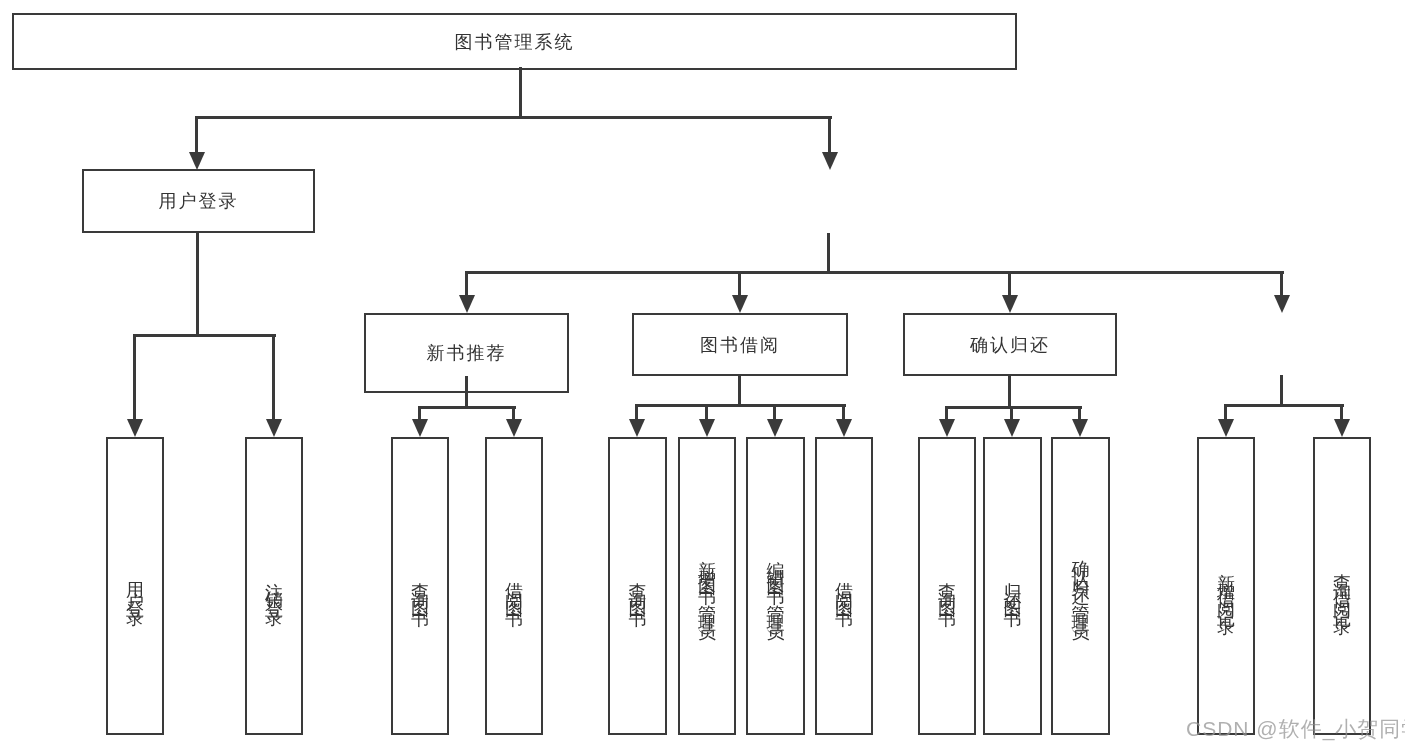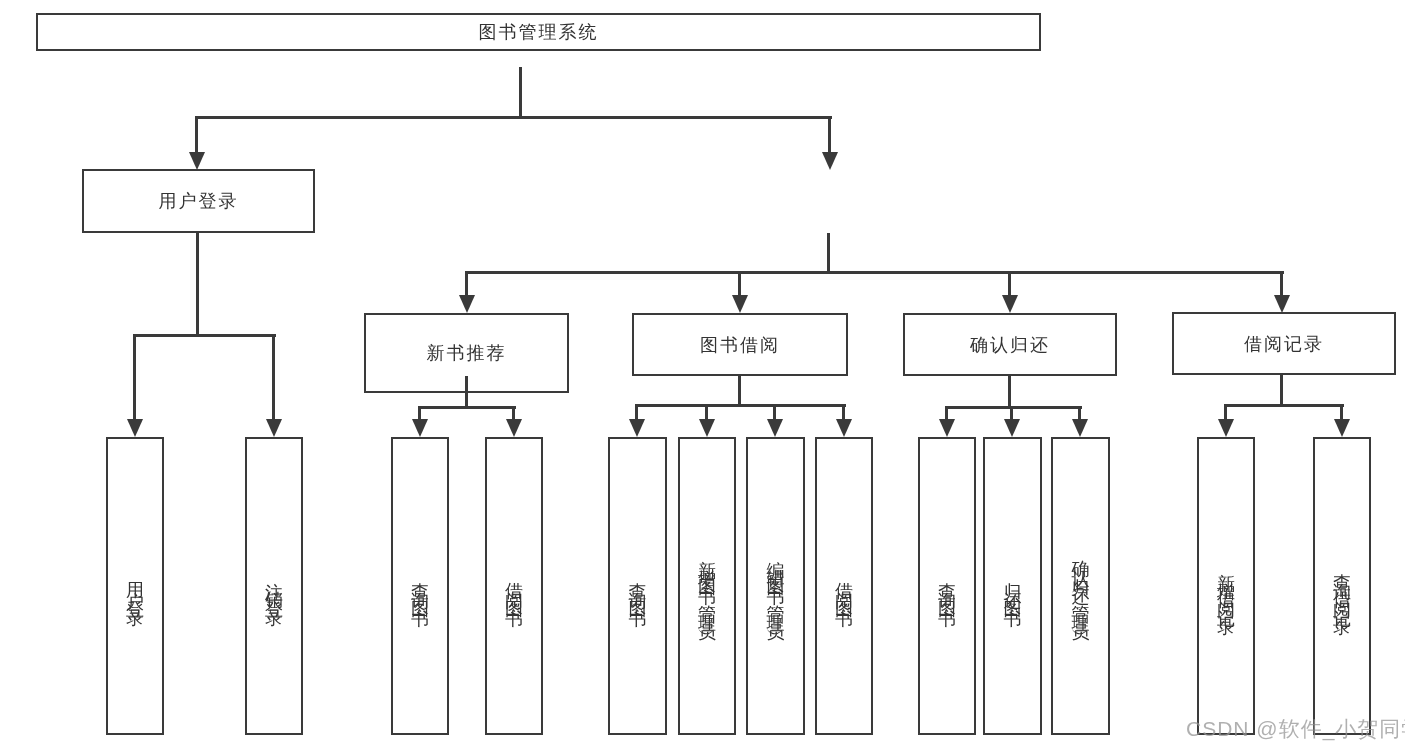--- a/index.html
+++ b/index.html
@@ -27,21 +27,21 @@
   #watermark{
     position:absolute;left:1186px;top:715px;font-size:21px;letter-spacing:1px;
     color:rgba(150,150,150,0.75);z-index:5;pointer-events:none;white-space:nowrap;
   }
 </style>
 </head>
 <body>
 
 <div id="stage">
 
-  <div class="box" style="left:36px;top:13px;width:1005px;height:38px;">
+  <div class="box" style="left:12px;top:13px;width:1005px;height:57px;">
     <span>图书管理系统</span>
   </div>
 
   <div class="vline" style="left:519px;top:67px;height:52px;"></div>
   <div class="hline" style="left:195px;top:116px;width:637px;"></div>
   <div class="vline" style="left:195px;top:116px;height:38px;"></div>
   <div class="arw" style="left:189px;top:152px;"></div>
   <div class="vline" style="left:828px;top:116px;height:38px;"></div>
   <div class="arw" style="left:822px;top:152px;"></div>
 
@@ -68,23 +68,20 @@
   <div class="arw" style="left:1274px;top:295px;"></div>
 
   <div class="box" style="left:364px;top:313px;width:205px;height:80px;">
     <span>新书推荐</span>
   </div>
   <div class="box" style="left:632px;top:313px;width:216px;height:63px;">
     <span>图书借阅</span>
   </div>
   <div class="box" style="left:903px;top:313px;width:214px;height:63px;">
     <span>确认归还</span>
-  </div>
-  <div class="box" style="left:1172px;top:312px;width:224px;height:63px;">
-    <span>借阅记录</span>
   </div>
 
   <div class="vline" style="left:465px;top:376px;height:33px;"></div>
   <div class="hline" style="left:418px;top:406px;width:98px;"></div>
   <div class="vline" style="left:418px;top:406px;height:15px;"></div>
   <div class="arw" style="left:412px;top:419px;"></div>
   <div class="vline" style="left:512px;top:406px;height:15px;"></div>
   <div class="arw" style="left:506px;top:419px;"></div>
 
   <div class="vline" style="left:738px;top:375px;height:32px;"></div>

